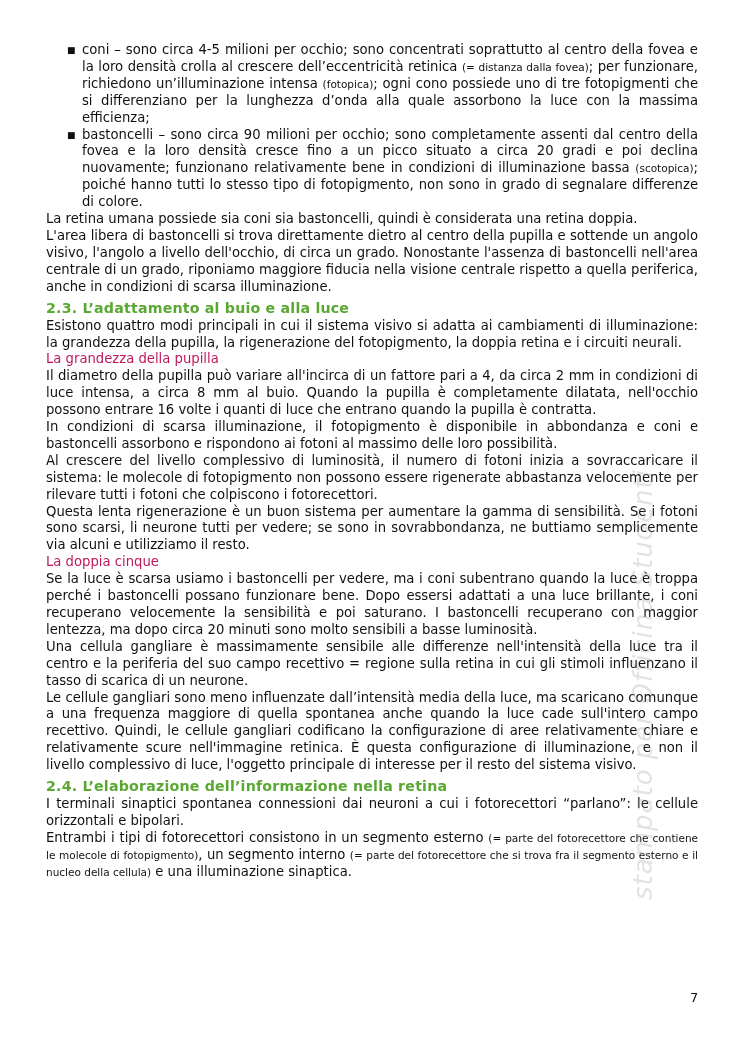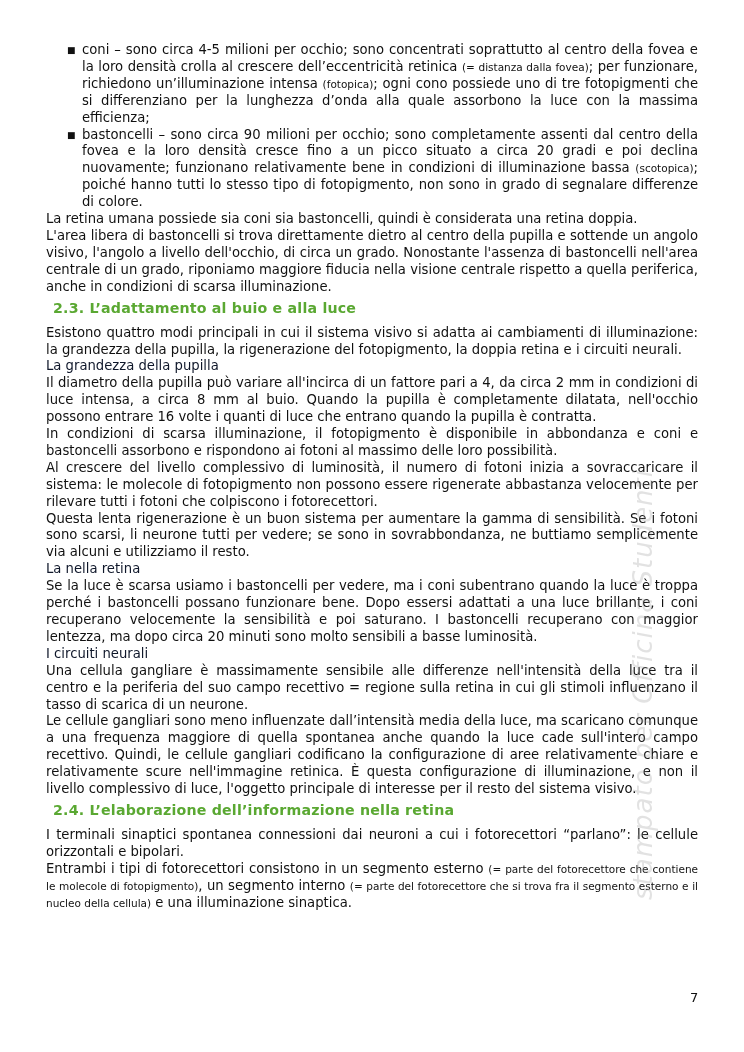--- a/index.html
+++ b/index.html
@@ -4,22 +4,22 @@
 <style>
   html, body { margin: 0; padding: 0; background: #ffffff; }
   body { width: 744px; height: 1052px; position: relative; overflow: hidden;
          font-family: "DejaVu Sans", sans-serif; color: #111; }
   .page { position: absolute; left: 46px; top: 42px; width: 652px; font-size: 13.2px; line-height: 16.9px; }
   p { margin: 0; text-align: justify; }
   .bullets { margin: 0; padding: 0; list-style: none; }
   .bullets li { position: relative; padding-left: 36px; text-align: justify; }
   .bullets li .bullet { position: absolute; left: 21px; top: 0; font-size: 9px; }
   .small { font-size: 10.5px; }
-  h2 { margin: 7px; font-size: 14.2px; line-height: 19px; color: #5aa832; font-weight: bold; letter-spacing: 0.2px; }
-  h3 { margin: 0; font-size: 13.2px; line-height: 16.9px; color: #0f172a; font-weight: normal; }
+  h2 { margin: 0; font-size: 14.2px; line-height: 19px; color: #5aa832; font-weight: bold; letter-spacing: 0.2px; }
+  h3 { margin: 0; font-size: 13.2px; line-height: 16.9px; color: #be185d; font-weight: normal; }
   .pagenum { position: absolute; left: 690px; top: 990px; font-size: 13px; color: #111; }
   .watermark { position: absolute; left: 628px; top: 900px; transform-origin: left top; transform: rotate(-90deg);
                font-size: 26px; color: rgba(150,150,150,0.28); white-space: nowrap; font-style: italic; letter-spacing: 1px; }
 </style>
 </head>
 <body>
 
 <div class="page">
   <ul class="bullets">
     <li><span class="bullet">■</span><span><span>coni – sono circa 4-5 milioni per occhio; sono concentrati soprattutto al centro della fovea e la loro densità crolla al crescere dell’eccentricità retinica </span><span class="small">(= distanza dalla fovea)</span><span>; per funzionare, richiedono un’illuminazione intensa </span><span class="small">(fotopica)</span><span>; ogni cono possiede uno di tre fotopigmenti che si differenziano per la lunghezza d’onda alla quale assorbono la luce con la massima efficienza;</span></span></li>
@@ -31,24 +31,23 @@
   <h2 style="margin-top:3px">2.3. L’adattamento al buio e alla luce</h2>
   <p>Esistono quattro modi principali in cui il sistema visivo si adatta ai cambiamenti di illuminazione: la grandezza della pupilla, la rigenerazione del fotopigmento, la doppia retina e i circuiti neurali.</p>
 
   <h3>La grandezza della pupilla</h3>
   <p>Il diametro della pupilla può variare all'incirca di un fattore pari a 4, da circa 2 mm in condizioni di luce intensa, a circa 8 mm al buio. Quando la pupilla è completamente dilatata, nell'occhio possono entrare 16 volte i quanti di luce che entrano quando la pupilla è contratta.</p>
 
   <p>In condizioni di scarsa illuminazione, il fotopigmento è disponibile in abbondanza e coni e bastoncelli assorbono e rispondono ai fotoni al massimo delle loro possibilità.</p>
   <p>Al crescere del livello complessivo di luminosità, il numero di fotoni inizia a sovraccaricare il sistema: le molecole di fotopigmento non possono essere rigenerate abbastanza velocemente per rilevare tutti i fotoni che colpiscono i fotorecettori.</p>
   <p>Questa lenta rigenerazione è un buon sistema per aumentare la gamma di sensibilità. Se i fotoni sono scarsi, li neurone tutti per vedere; se sono in sovrabbondanza, ne buttiamo semplicemente via alcuni e utilizziamo il resto.</p>
 
-  <h3>La nella retina</h3>
+  <h3>La doppia cinque</h3>
   <p>Se la luce è scarsa usiamo i bastoncelli per vedere, ma i coni subentrano quando la luce è troppa perché i bastoncelli possano funzionare bene. Dopo essersi adattati a una luce brillante, i coni recuperano velocemente la sensibilità e poi saturano. I bastoncelli recuperano con maggior lentezza, ma dopo circa 20 minuti sono molto sensibili a basse luminosità.</p>
 
-  <h3>I circuiti neurali</h3>
   <p>Una cellula gangliare è massimamente sensibile alle differenze nell'intensità della luce tra il centro e la periferia del suo campo recettivo = regione sulla retina in cui gli stimoli influenzano il tasso di scarica di un neurone.</p>
   <p>Le cellule gangliari sono meno influenzate dall’intensità media della luce, ma scaricano comunque a una frequenza maggiore di quella spontanea anche quando la luce cade sull'intero campo recettivo. Quindi, le cellule gangliari codificano la configurazione di aree relativamente chiare e relativamente scure nell'immagine retinica. È questa configurazione di illuminazione, e non il livello complessivo di luce, l'oggetto principale di interesse per il resto del sistema visivo.</p>
 
   <h2 style="margin-top:3px">2.4. L’elaborazione dell’informazione nella retina</h2>
   <p>I terminali sinaptici spontanea connessioni dai neuroni a cui i fotorecettori “parlano”: le cellule orizzontali e bipolari.</p>
   <p><span>Entrambi i tipi di fotorecettori consistono in un segmento esterno </span><span class="small">(= parte del fotorecettore che contiene le molecole di fotopigmento)</span><span>, un segmento interno </span><span class="small">(= parte del fotorecettore che si trova fra il segmento esterno e il nucleo della cellula)</span><span> e una illuminazione sinaptica.</span></p>
 </div>
 
 <div class="watermark">stampato per Officina Studenti</div>
 <div class="pagenum">7</div>

